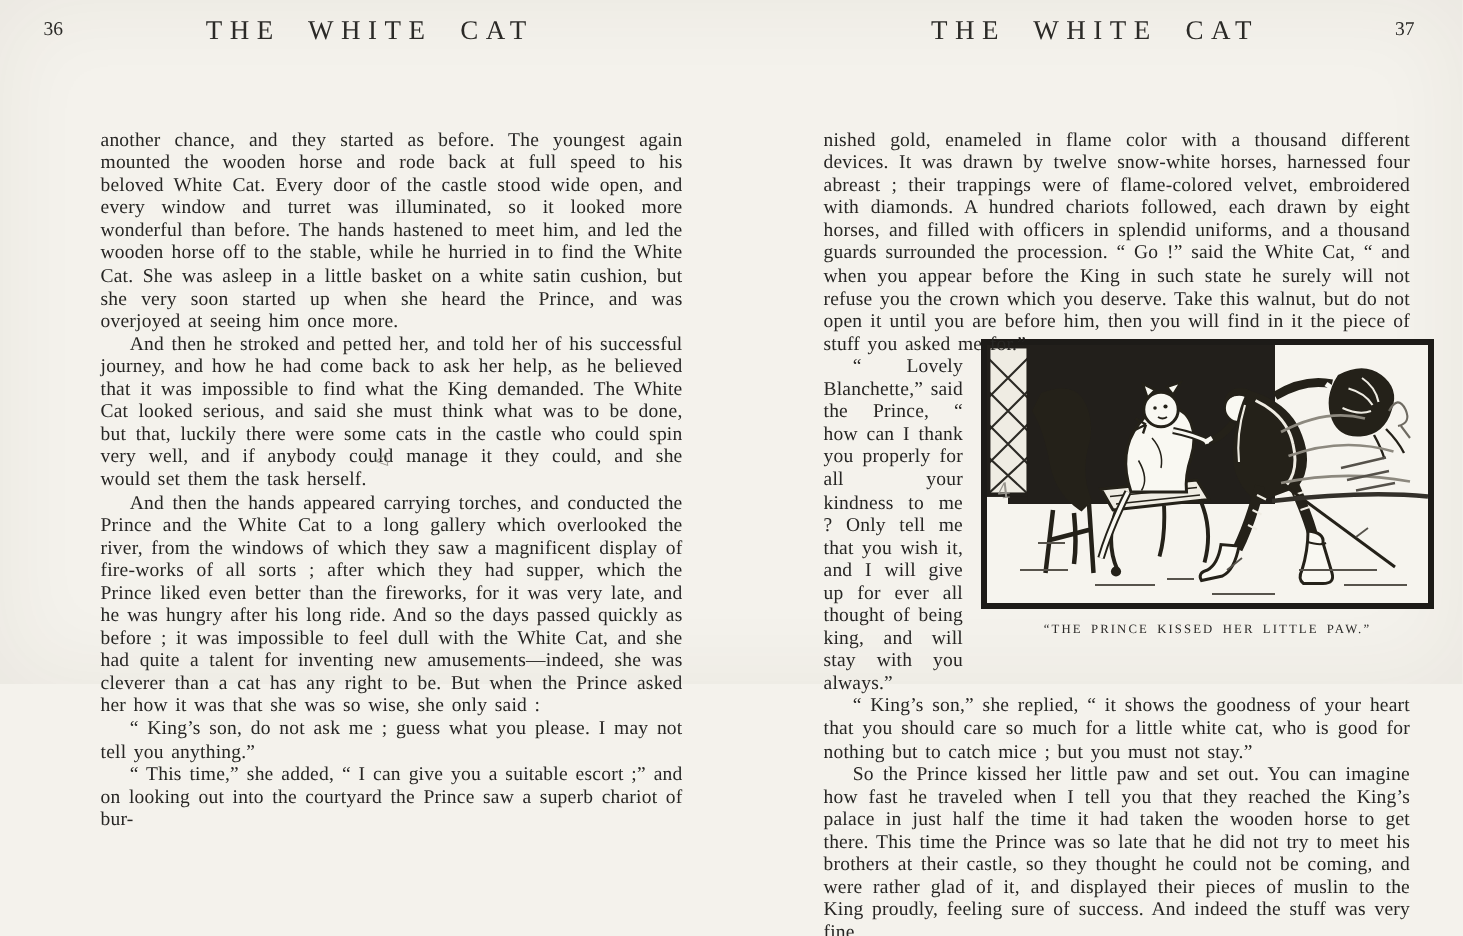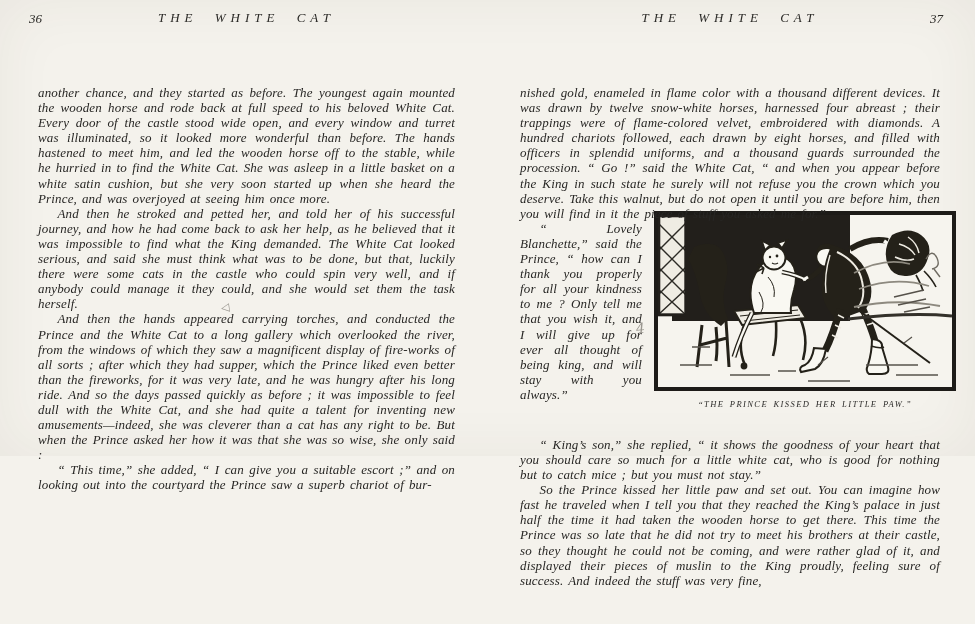--- a/index.html
+++ b/index.html
@@ -2,34 +2,34 @@
 <html><head>
 <meta charset="utf-8">
 <style>
   html,body{margin:0;padding:0;}
   body{
     width:975px;height:624px;overflow:hidden;
     background:#f4f2ec;
     font-family:"Liberation Serif","DejaVu Serif",serif;
     color:#272624;
   }
-  .spread{display:flex;width:975px;height:456px;box-shadow:inset 0 0 60px rgba(60,55,40,.06);font-style:italic;}
+  .spread{display:flex;width:975px;height:456px;box-shadow:inset 0 0 60px rgba(60,55,40,.06);}
   .page{height:624px;box-sizing:border-box;padding-top:10px;overflow:hidden;position:relative;}
   .page.left{width:487px;padding-left:38px;padding-right:32px;}
   .page.right{width:488px;padding-left:33px;padding-right:35px;}
   .pg-header{position:relative;height:17px;}
   .pg-title{
-    display:block;text-align:center;font-size:13px;letter-spacing:5px;word-spacing:9px;
+    display:block;text-align:center;font-size:18px;letter-spacing:5px;word-spacing:9px;
     color:#2b2a27;
   }
   .pg-num{position:absolute;top:1px;font-size:13px;color:#2b2a27;}
   .pg-num.nleft{left:-9px;}
   .pg-num.nright{right:-3px;margin-left:11px;}
   .body-text{margin-top:58px;position:relative;font-size:13px;line-height:15.1px;
-    text-align:justify;word-spacing:1.6px;letter-spacing:.15px;}
+    text-align:justify;word-spacing:1.6px;letter-spacing:.15px;margin-left:29px;}
   .body-text p{margin:0;}
   p.ind{text-indent:1.5em;}
   p.clr{clear:both;}
   .pencil{position:absolute;color:#98958e;pointer-events:none;}
   .tri-mark{left:183px;top:215px;font-size:11px;transform:rotate(-8deg);}
   .num-mark{left:116px;top:236px;font-size:14px;transform:rotate(-6deg);font-family:"DejaVu Serif",serif;}
   figure.plate{
     float:right;width:302px;margin:-10px -16px 28px 12px;padding:0;
   }
   .plate-frame{
@@ -47,20 +47,21 @@
 
   <div class="page left">
     <div class="pg-header">
       <span class="pg-num nleft">36</span>
       <span class="pg-title">THE WHITE CAT</span>
     </div>
     <div class="body-text">
       <p>another chance, and they started as before.  The youngest again mounted the wooden horse and rode back at full speed to his beloved White Cat.  Every door of the castle stood wide open, and every window and turret was illuminated, so it looked more wonderful than before. The hands hastened to meet him, and led the wooden horse off to the stable, while he hurried in to find the White Cat.  She was asleep in a little basket on a white satin cushion, but she very soon started up when she heard the Prince, and was overjoyed at seeing him once more.</p>
       <p class="ind">And then he stroked and petted her, and told her of his successful journey, and how he had come back to ask her help, as he believed that it was impossible to find what the King demanded.  The White Cat looked serious, and said she must think what was to be done, but that, luckily there were some cats in the castle who could spin very well, and if anybody could manage it they could, and she would set them the task herself.</p>
       <p class="ind">And then the hands appeared carrying torches, and conducted the Prince and the White Cat to a long gallery which overlooked the river, from the windows of which they saw a magnificent display of fire-works of all sorts ; after which they had supper, which the Prince liked even better than the fireworks, for it was very late, and he was hungry after his long ride.  And so the days passed quickly as before ; it was impossible to feel dull with the White Cat, and she had quite a talent for inventing new amusements—indeed, she was cleverer than a cat has any right to be.  But when the Prince asked her how it was that she was so wise, she only said :</p>
+      <p class="ind">“ King’s son, do not ask me ; guess what you please.  I may not tell you anything.”</p>
       <p class="ind">“ This time,” she added, “ I can give you a suitable escort ;” and on looking out into the courtyard the Prince saw a superb chariot of bur-</p>
       <span class="pencil tri-mark">◁</span>
     </div>
   </div>
 
   <div class="page right">
     <div class="pg-header">
       <span class="pg-title">THE WHITE CAT</span>
       <span class="pg-num nright">37</span>
     </div>

